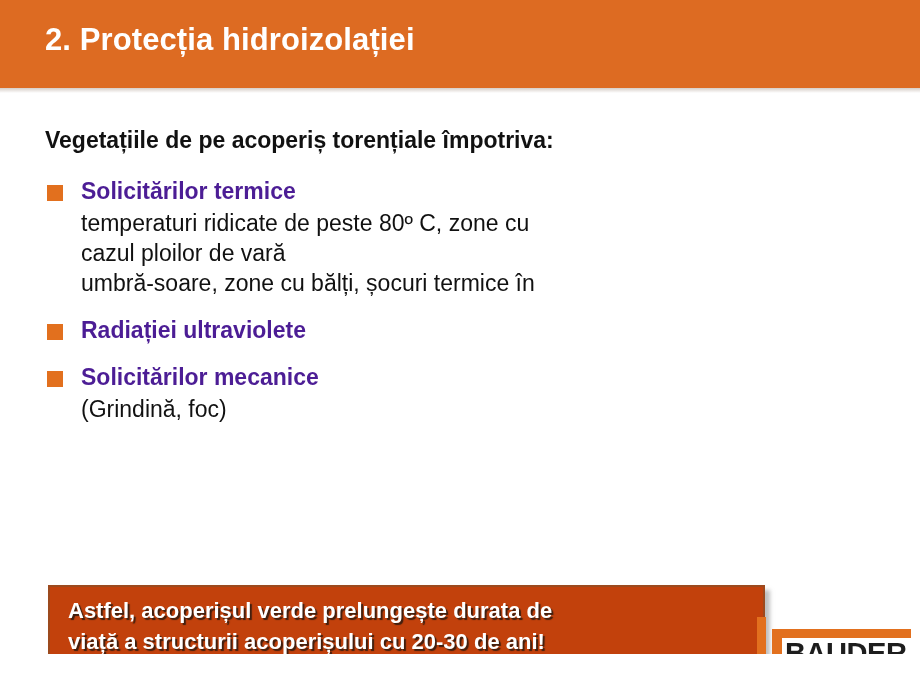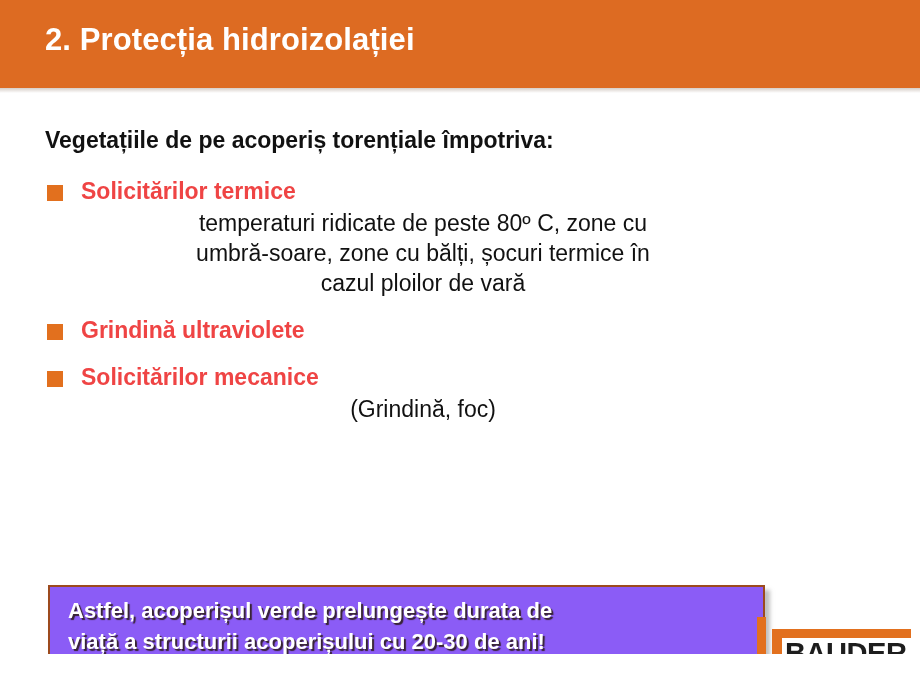--- a/index.html
+++ b/index.html
@@ -71,41 +71,41 @@
     position: absolute;
     left: 2px;
     top: 8px;
     width: 16px;
     height: 16px;
     background: #e2701e;
   }
   .bullet-head {
     font-size: 23px;
     font-weight: bold;
-    color: #ef4444;
+    color: #4c1d95;
     line-height: 1.30;
     white-space: nowrap;
   }
   .bullet-detail {
     font-size: 23px;
     font-weight: normal;
     color: #111111;
     line-height: 1.32;
     margin-top: 1px;
   }
-  .bullet-detail .dline { display: block; white-space: nowrap; text-align: center; }
+  .bullet-detail .dline { display: block; white-space: nowrap; }
 
   
   #callout {
     position: absolute;
     left: 48px;
     top: 585px;
     width: 717px;
     height: 83px;
-    background: #8b5cf6;
+    background: #c2410c;
     border: 2px solid #9c4a1e;
     box-sizing: border-box;
     box-shadow: 5px 5px 4px rgba(140,140,140,0.55);
   }
   #callout-text {
     position: absolute;
     left: 18px;
     top: 8px;
     right: 10px;
     font-size: 22px;
@@ -173,28 +173,28 @@
 
   <div id="content">
 
     <div class="intro-line">Vegetațiile de pe acoperiș torențiale împotriva:</div>
 
     <div class="bullet-block">
       <span class="bullet-square"></span>
       <div class="bullet-head">Solicitărilor termice</div>
       <div class="bullet-detail">
         <span class="dline">temperaturi ridicate de peste 80º C, zone cu</span>
+        <span class="dline">cazul ploilor de vară</span>
         <span class="dline">umbră-soare, zone cu bălți, șocuri termice în</span>
-        <span class="dline">cazul ploilor de vară</span>
       </div>
     </div>
 
     <div class="bullet-block">
       <span class="bullet-square"></span>
-      <div class="bullet-head">Grindină ultraviolete</div>
+      <div class="bullet-head">Radiației ultraviolete</div>
     </div>
 
     <div class="bullet-block">
       <span class="bullet-square"></span>
       <div class="bullet-head">Solicitărilor mecanice</div>
       <div class="bullet-detail">
         <span class="dline">(Grindină, foc)</span>
       </div>
     </div>
 

